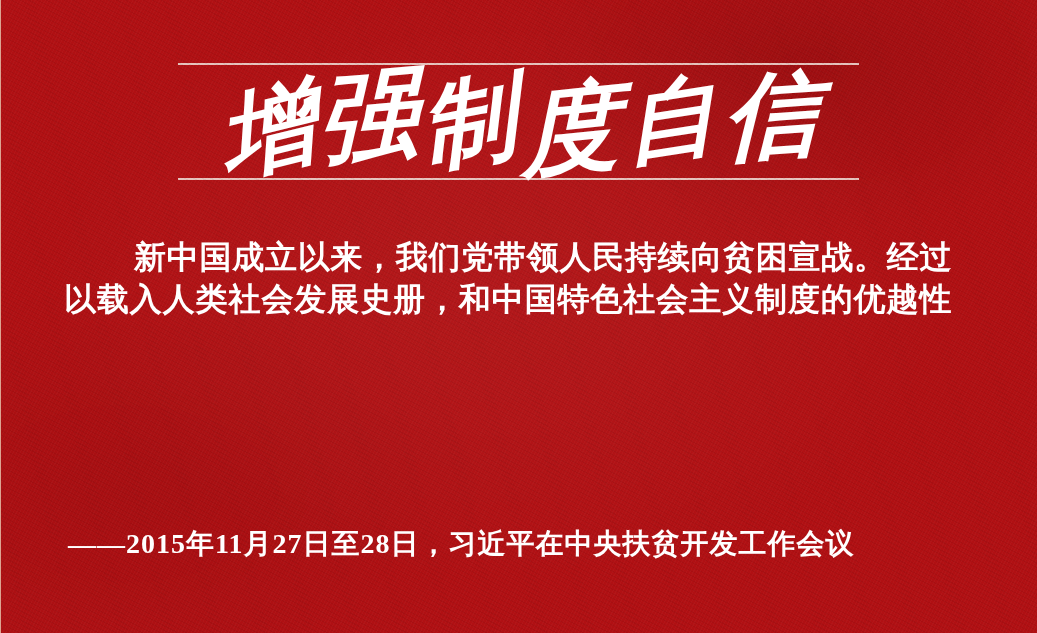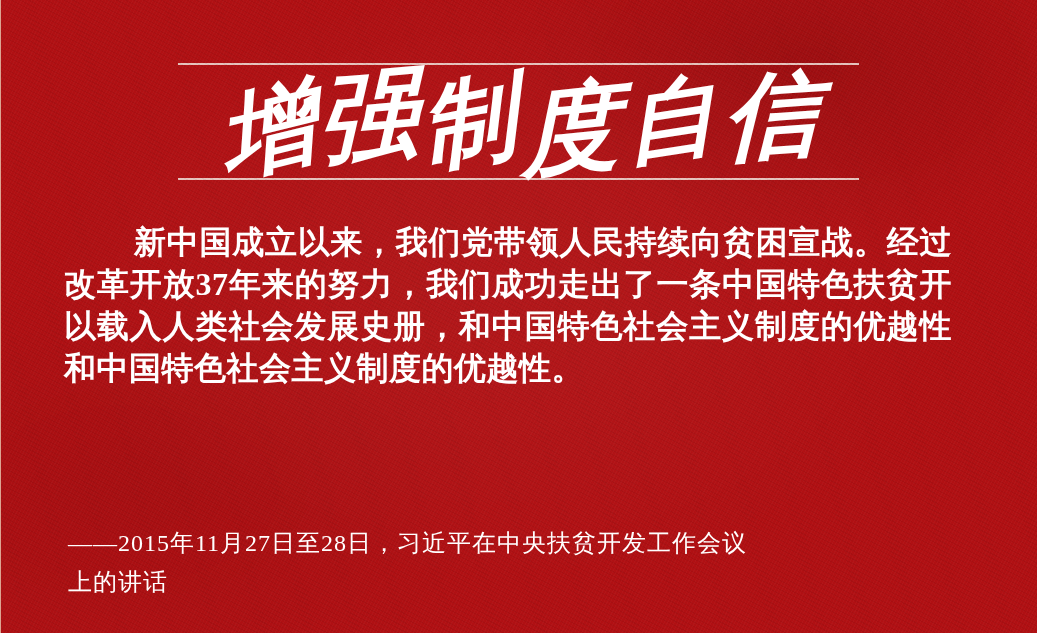--- a/index.html
+++ b/index.html
@@ -94,31 +94,31 @@
     line-height: 42px;
     letter-spacing: 0.5px;
     z-index: 2;
   }
   .qline { white-space: nowrap; }
   .qline.jl {
     white-space: normal;
     text-align: justify;
     text-align-last: justify;
   }
-  .qline.indent { text-indent: 70px; }
+  .qline.indent { text-indent: 70px; margin-top: 15px; }
 
   
   .attribution {
     position: absolute;
     left: 67px;
     top: 524px;
     width: 900px;
     color: var(--text-color);
-    font-size: 24px;
-    font-weight: 400;
+    font-size: 28px;
+    font-weight: 700;
     line-height: 39px;
     letter-spacing: 1px;
     z-index: 2;
   }
   .aline { white-space: nowrap; }
 </style>
 </head>
 <body>
 
 <div class="poster">
@@ -131,23 +131,20 @@
       <span class="tc tc3">制</span>
       <span class="tc tc4">度</span>
       <span class="tc tc5">自</span>
       <span class="tc tc6">信</span>
     </h1>
 
   <div class="rule rule-bottom"></div>
 
   <div class="quote">
     <div class="qline jl indent">新中国成立以来，我们党带领人民持续向贫困宣战。经过</div>
-    <div class="qline jl">改革开放37年来的努力，我们成功走出了一条中国特色扶贫开</div>
     <div class="qline jl">以载入人类社会发展史册，和中国特色社会主义制度的优越性</div>
-    <div class="qline">和中国特色社会主义制度的优越性。</div>
   </div>
 
   <div class="attribution">
     <div class="aline">——2015年11月27日至28日，习近平在中央扶贫开发工作会议</div>
-    <div class="aline">上的讲话</div>
   </div>
 
 </div>
 
 </body></html>

